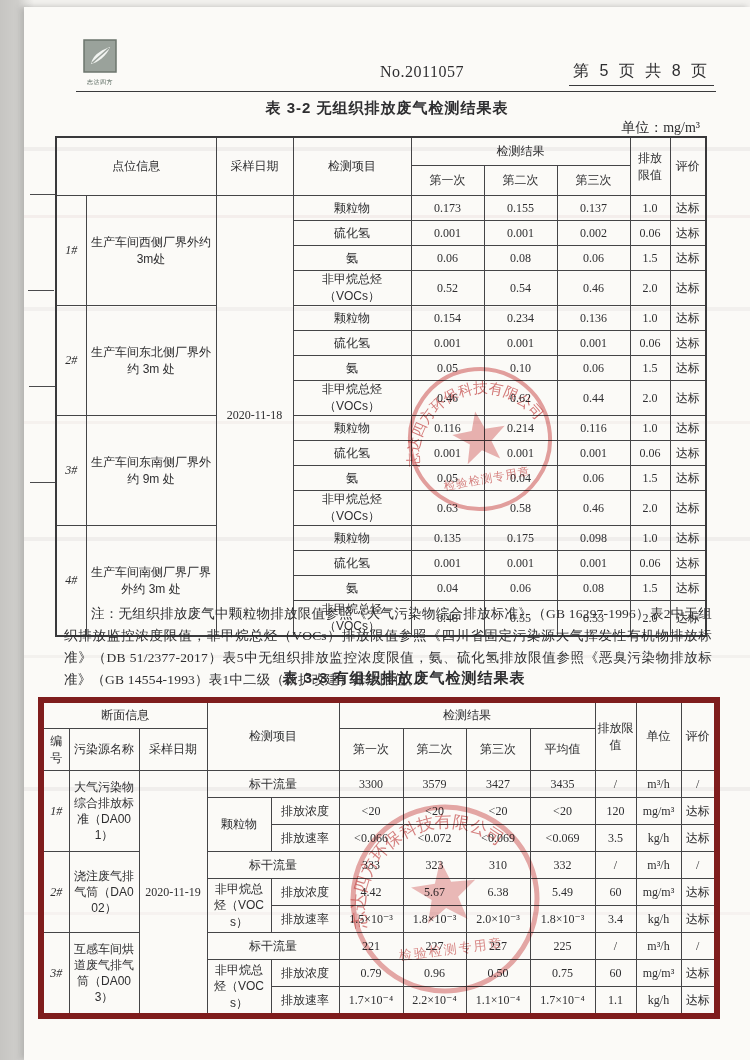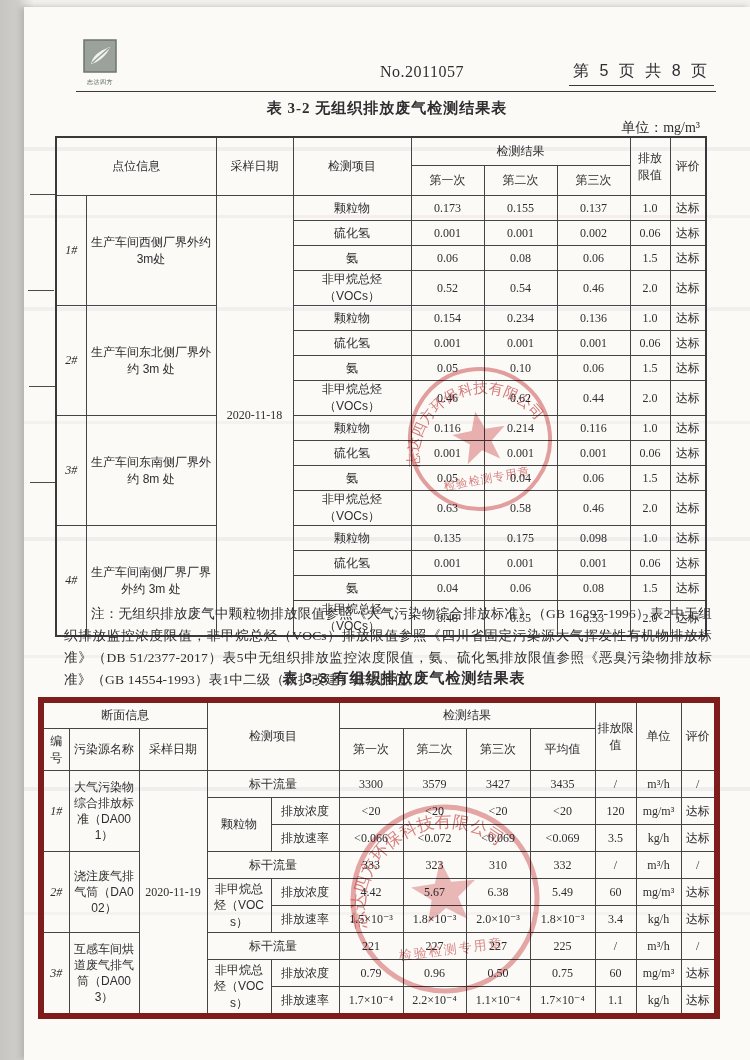--- a/index.html
+++ b/index.html
@@ -20,21 +20,21 @@
   .logo-box{position:absolute;left:56px;top:32px;width:40px;text-align:center;}
   .logo-sq{width:34px;height:34px;margin:0 auto;}
   .logo-caption{font-size:6px;color:#47584e;letter-spacing:.5px;margin-top:1px;font-family:"Liberation Sans",sans-serif;}
   .doc-no{position:absolute;left:250px;top:56px;width:190px;text-align:right;font-size:16px;letter-spacing:.5px;}
   .page-info{
     position:absolute;right:36px;top:54px;font-size:16px;letter-spacing:3px;
     border-bottom:1.5px solid #3a3a3c;padding:0 4px 3px 4px;
     font-family:"Liberation Sans",sans-serif;font-weight:500;
   }
   .header-rule{position:absolute;left:52px;top:84px;width:640px;height:0;border-top:1.5px solid #3a3a3c;}
-  .t32-title{position:absolute;left:0;top:92px;width:100%;text-align:center;font-size:15px;font-weight:600;font-family:Liberation Serif, serif;letter-spacing:1px;}
+  .t32-title{position:absolute;left:0;top:92px;width:100%;text-align:center;font-size:15px;font-weight:600;font-family:Liberation Sans, sans-serif;letter-spacing:1px;}
   .unit-note{position:absolute;right:50px;top:112px;font-size:14px;}
   
   table{border-collapse:collapse;table-layout:fixed;}
   td,th{border:1px solid #454547;padding:0 2px;text-align:center;vertical-align:middle;overflow:hidden;}
   th{font-weight:500;}
   .t32{position:absolute;left:31px;top:129px;width:650px;font-size:12px;border:2px solid #39393b;}
   .t33{position:absolute;left:14px;top:690px;width:676px;font-size:12px;border:6px solid #7f1d1d;}
   .cjk{font-family:"Liberation Sans",sans-serif;font-weight:500;}
   .num{font-family:"Liberation Serif","DejaVu Serif",serif;}
   .pid{font-style:italic;}
@@ -185,21 +185,21 @@
       <td class="cjk">非甲烷总烃（VOCs）</td>
       <td class="num">0.46</td>
       <td class="num">0.62</td>
       <td class="num">0.44</td>
       <td class="num">2.0</td>
       <td class="cjk">达标</td>
     </tr>
 
     <tr>
       <td rowspan="4" class="num pid">3#</td>
-      <td rowspan="4" class="cjk wrap">生产车间东南侧厂界外约 8m 处</td>
+      <td rowspan="4" class="cjk wrap">生产车间东南侧厂界外约 9m 处</td>
       <td class="cjk">颗粒物</td>
       <td class="num">0.116</td>
       <td class="num">0.214</td>
       <td class="num">0.116</td>
       <td class="num">1.0</td>
       <td class="cjk">达标</td>
     </tr>
     <tr>
       <td class="cjk">硫化氢</td>
       <td class="num">0.001</td>

